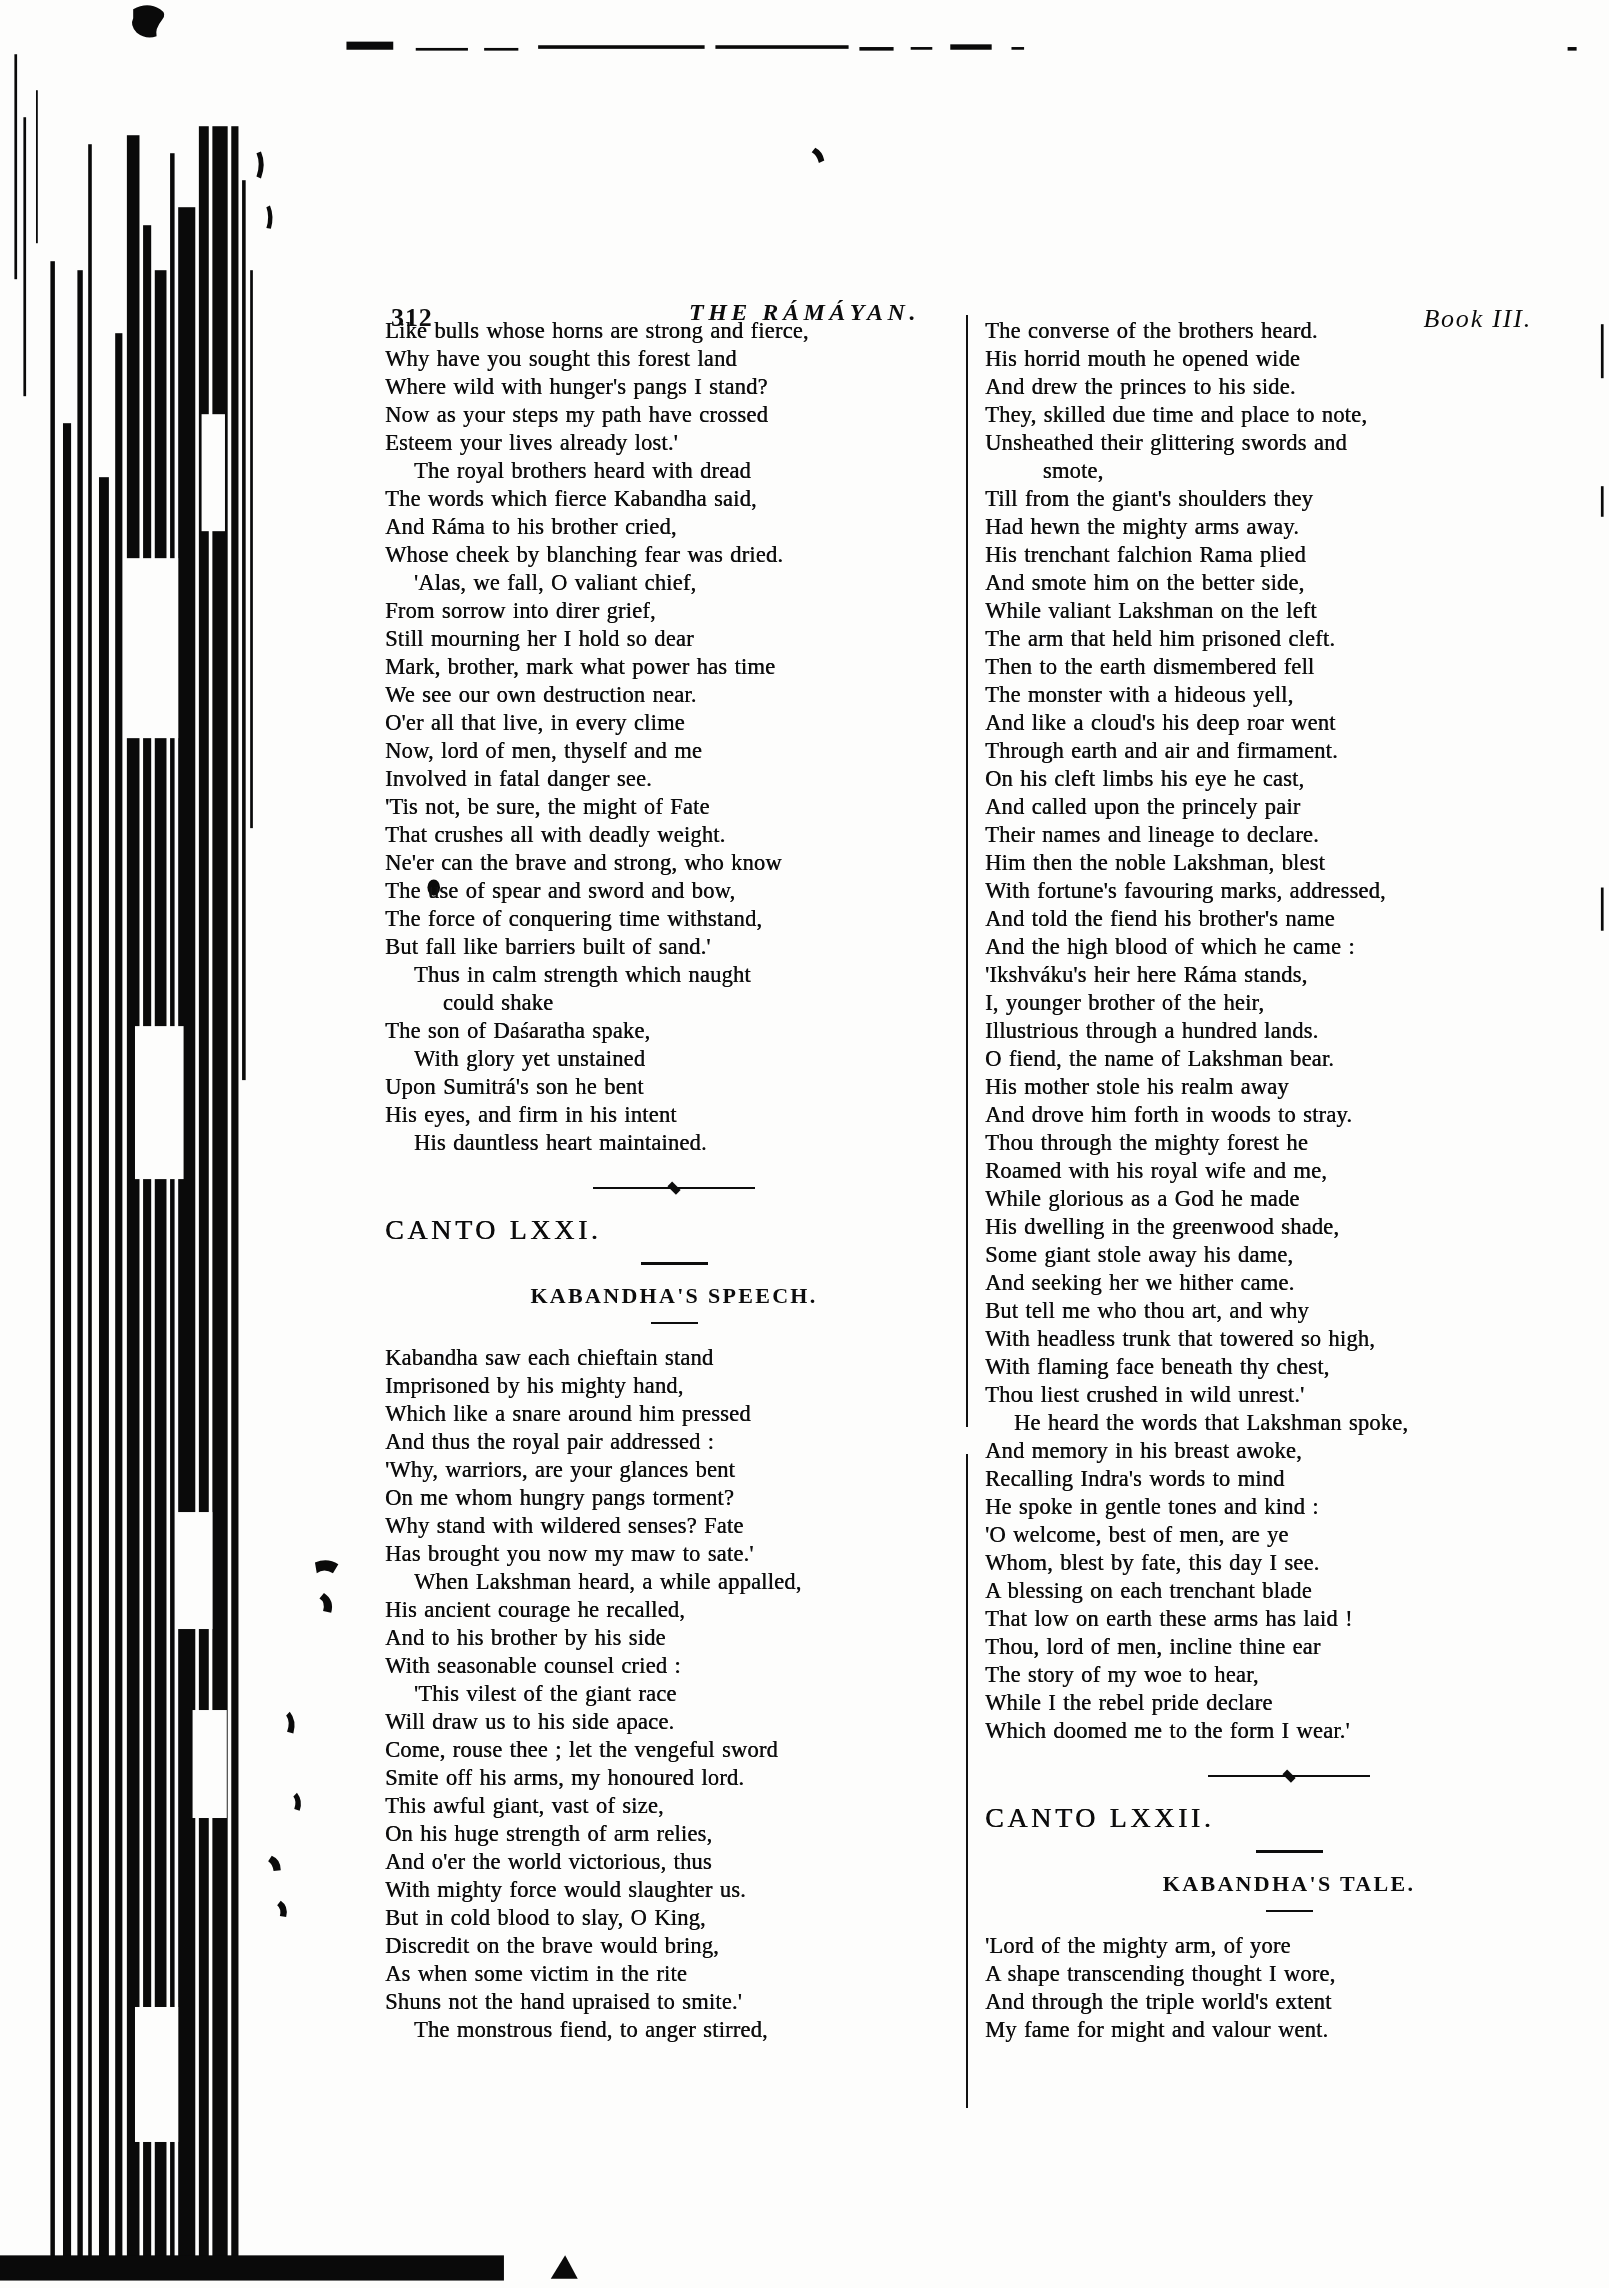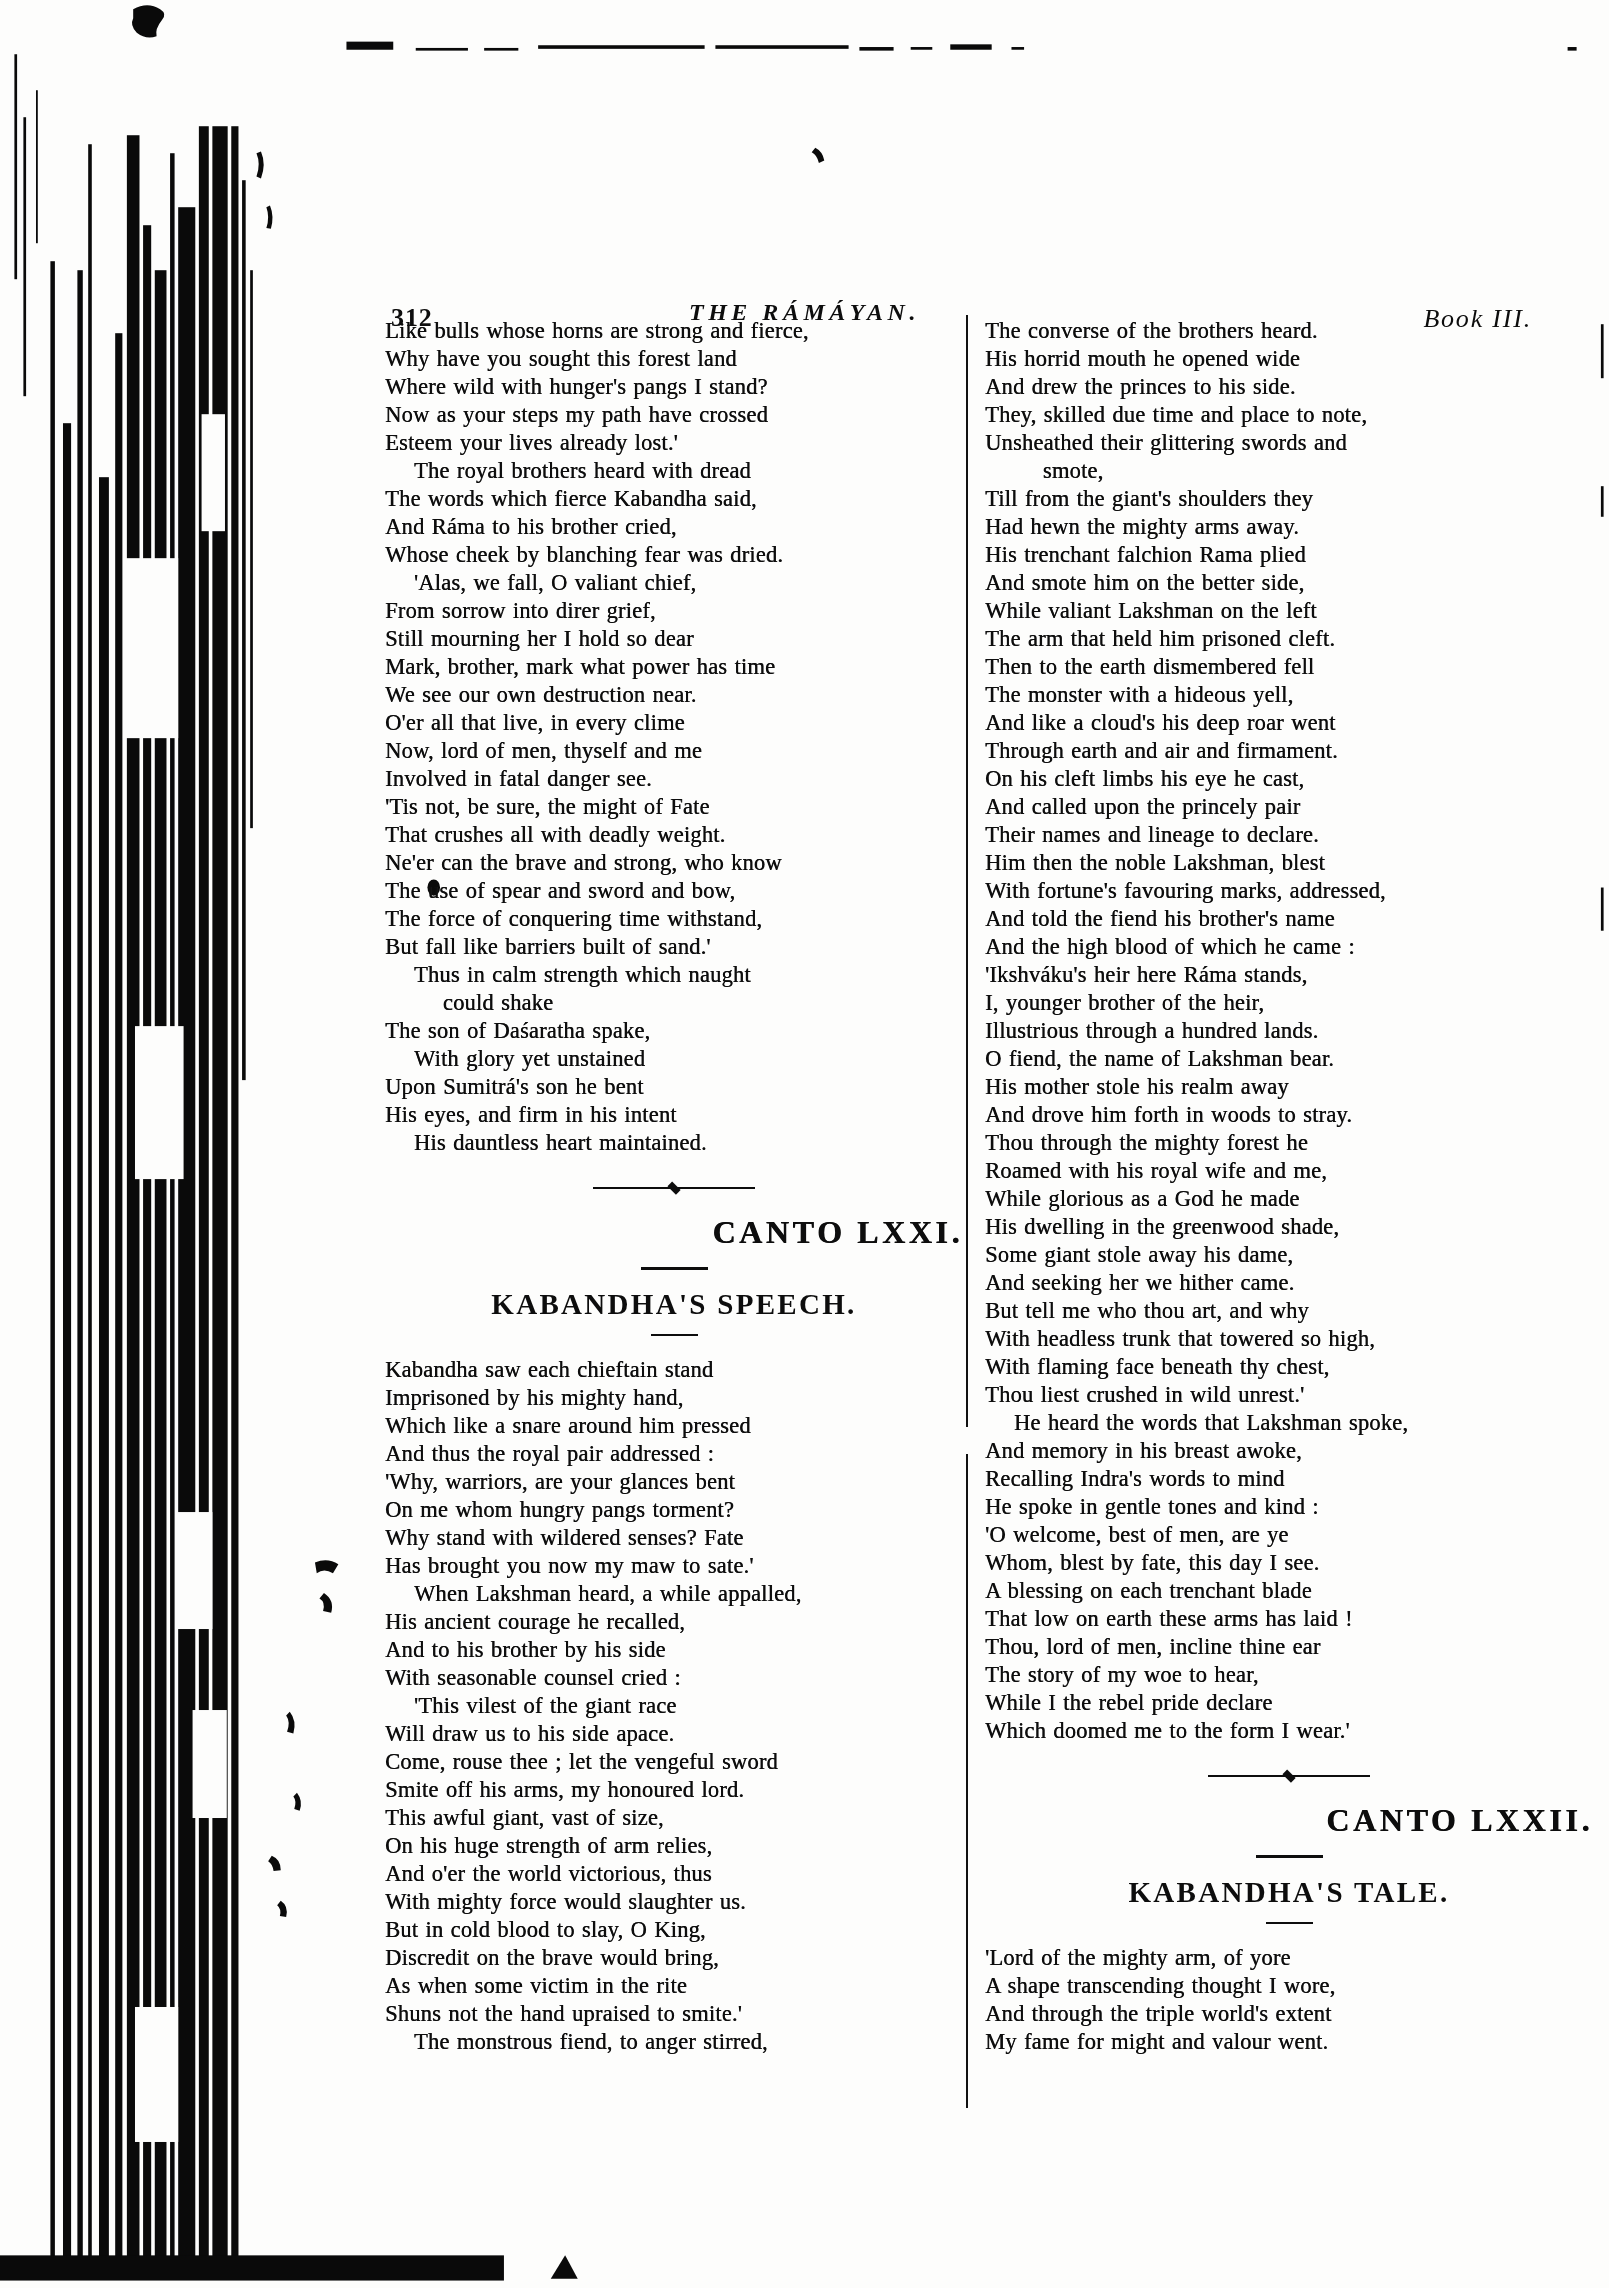--- a/index.html
+++ b/index.html
@@ -25,25 +25,25 @@
   .line{
     font-size:22.5px;line-height:28px;white-space:pre-wrap;
     letter-spacing:0.2px;word-spacing:1.4px;
     text-shadow:0.4px 0 0 #1a1a1a;
   }
   
   .ornament{margin:27px auto 21.6px auto;width:162px;height:8px;position:relative;}
   .ornament .bar{position:absolute;left:0;right:0;top:2.7px;height:2.7px;background:#0d0d0d;}
   .ornament .diamond{position:absolute;left:50%;top:50%;width:11.7px;height:11.7px;
     transform:translate(-50%,-50%) rotate(45deg) scaleY(.55);background:#0d0d0d;}
-  .canto{text-align:right;font-size:32px;letter-spacing:3.6px;margin:0 0 16px 0;
-    font-weight:bold;text-shadow:0.5px 0 0 #111;}
+  .canto{text-align:left;font-size:28px;letter-spacing:3.6px;margin:0 0 16px 0;
+    font-weight:normal;text-shadow:0.5px 0 0 #111;}
   .rule{width:67px;height:3.6px;background:#0d0d0d;margin:0 auto 18px auto;}
   .rule.small{width:47px;height:2.7px;margin-bottom:20px;}
-  .section{text-align:center;font-size:29px;font-weight:bold;letter-spacing:2.3px;margin:0 0 12.6px 0;}
+  .section{text-align:center;font-size:22px;font-weight:bold;letter-spacing:2.3px;margin:0 0 12.6px 0;}
   
   .artifacts{position:absolute;inset:0;pointer-events:none;}
 </style>
 </head>
 <body>
 
 <div class="page">
 
   <svg class="artifacts" width="1609" height="2288" viewBox="0 0 1788 2542" aria-hidden="true">
     <g fill="#0a0a0a">

